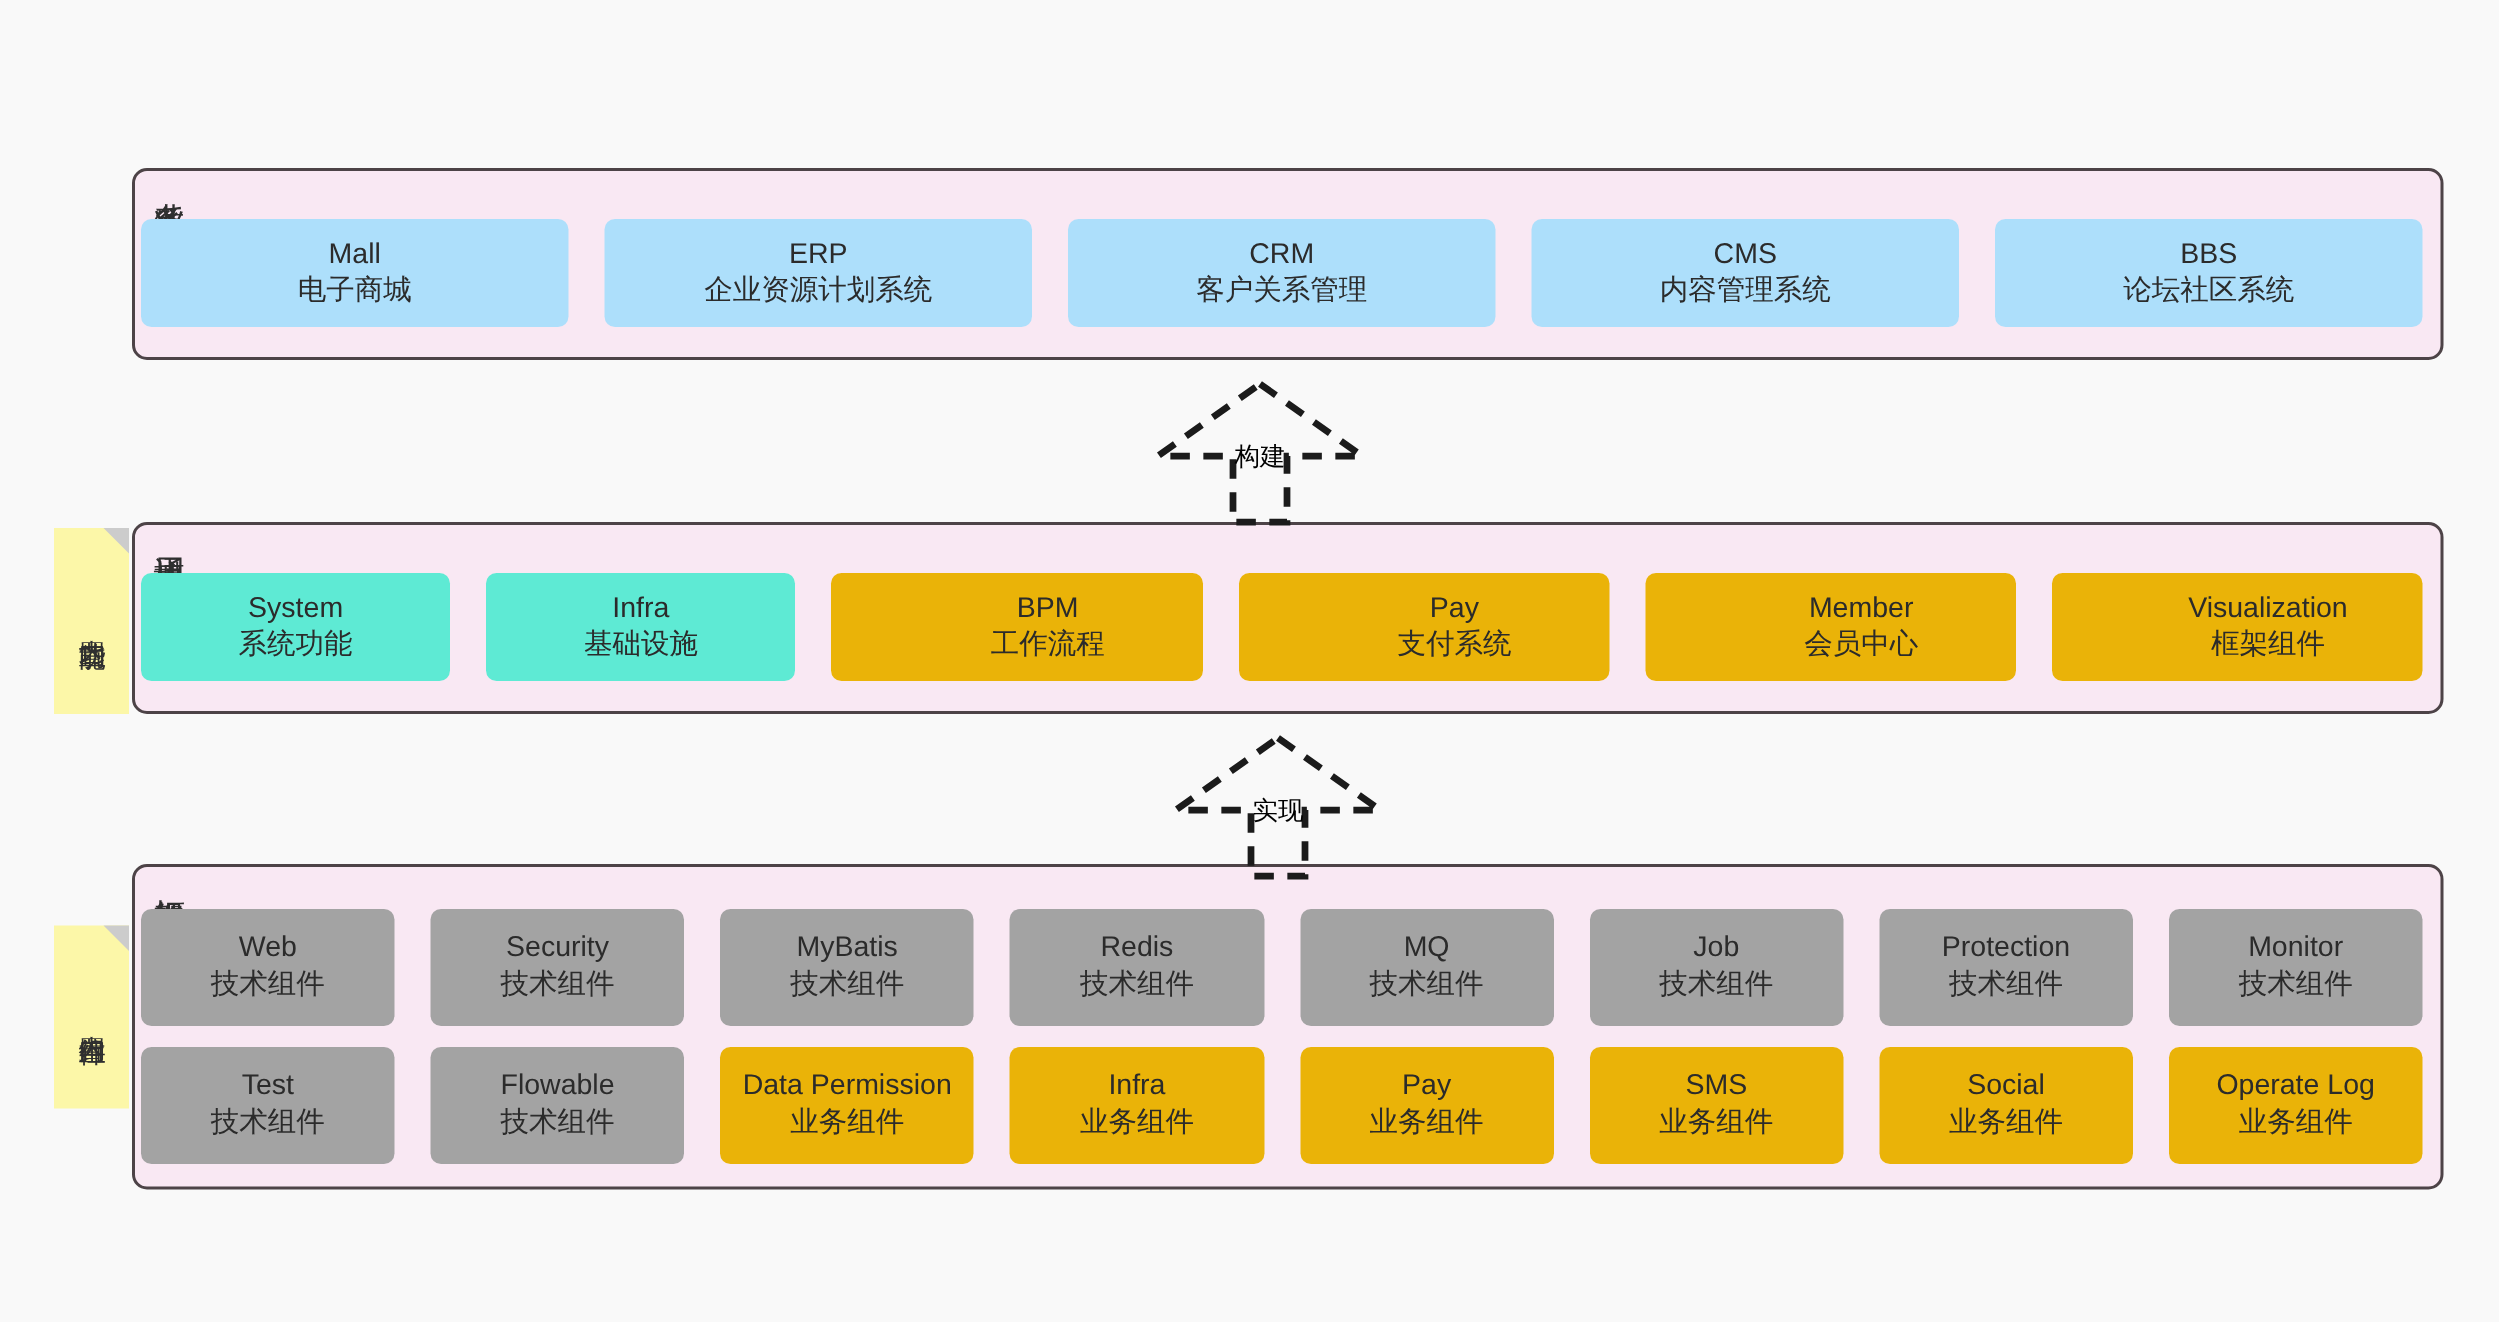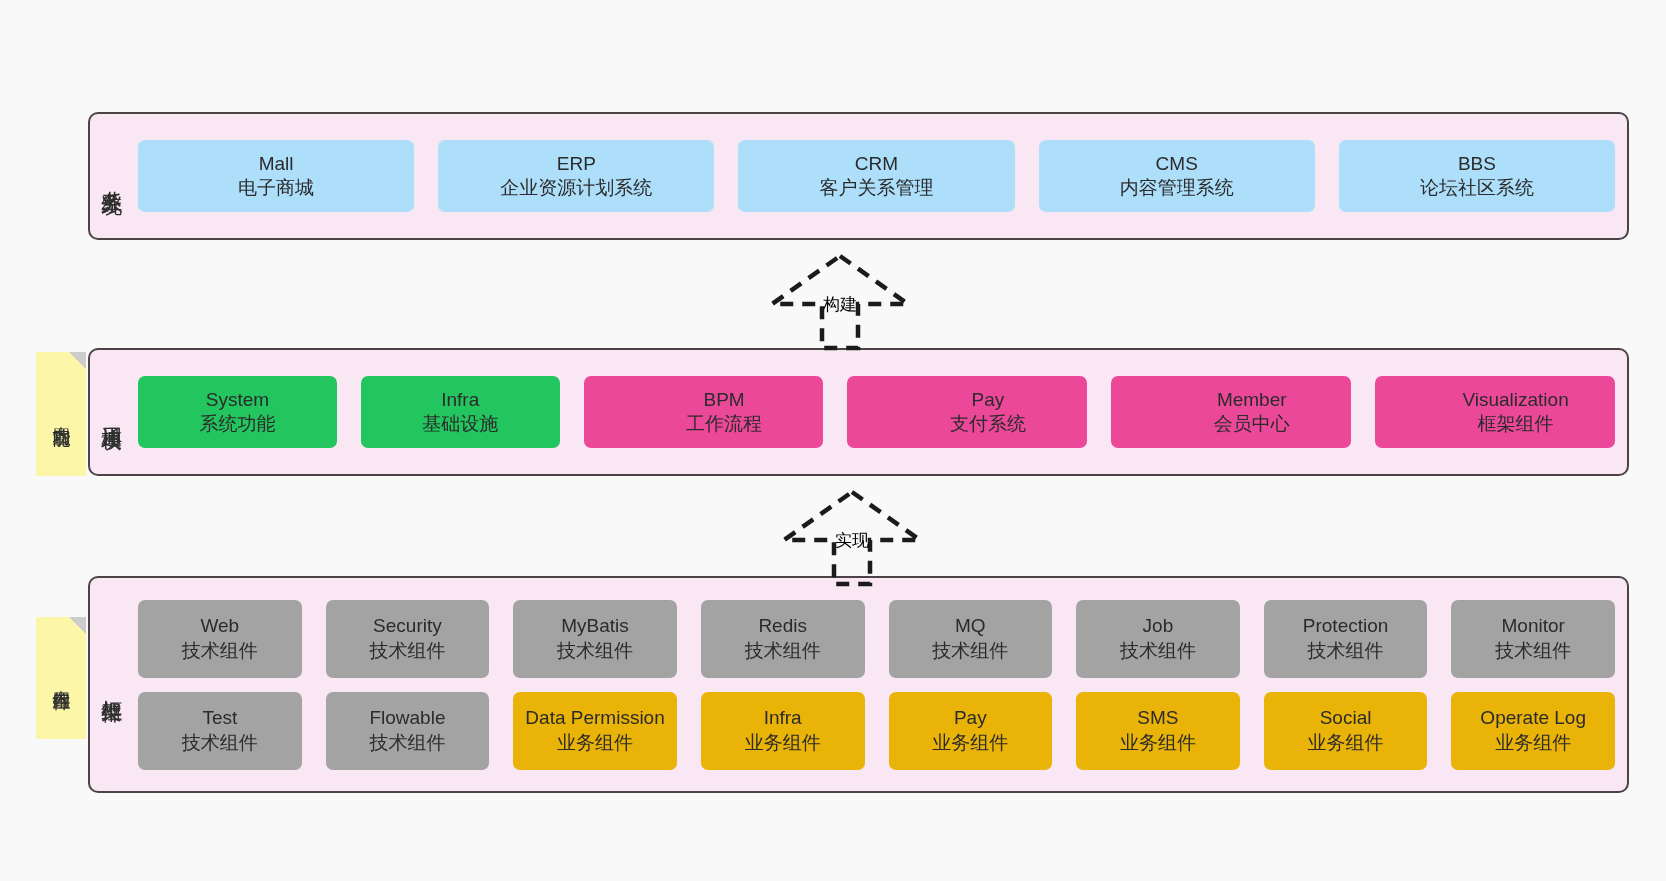--- a/index.html
+++ b/index.html
@@ -24,21 +24,21 @@
   }
 
   
   .layer {
     position: absolute;
     box-sizing: border-box;
     background: #f9e8f3;
     border: 2px solid #4d4347;
     border-radius: 10px;
     display: flex;
-    flex-direction: row;
+    flex-direction: column;
     align-items: stretch;
     justify-content: flex-end;
   }
   .layer-title {
     flex: 0 0 auto;
     width: 44px;
     display: flex;
     align-items: center;
     justify-content: center;
     font-size: 21px;
@@ -76,22 +76,22 @@
     line-height: 1.28;
     color: #2b2b2b;
     padding: 4px 6px;
     overflow: hidden;
   }
   .card .en { white-space: normal; }
   .card .cn { white-space: normal; }
 
   
   .c-blue      { background: #addffb; }
-  .c-red       { background: #22c55e; }
-  .c-pink      { background: #ec4899; padding-left: 47px; }
+  .c-red       { background: #5eead4; }
+  .c-pink      { background: #eab308; padding-left: 47px; }
   .c-green     { background: #a3a3a3; }
   .c-lgreen    { background: #eab308; }
 
   
   #layer-business  { left: 88px;  top: 112px; width: 1541px; height: 128px; }
   #layer-modules   { left: 88px;  top: 348px; width: 1541px; height: 128px; }
   #layer-framework { left: 88px;  top: 576px; width: 1541px; height: 217px; }
 
   #layer-business  .card,
   #layer-modules   .card { height: 72px; }

